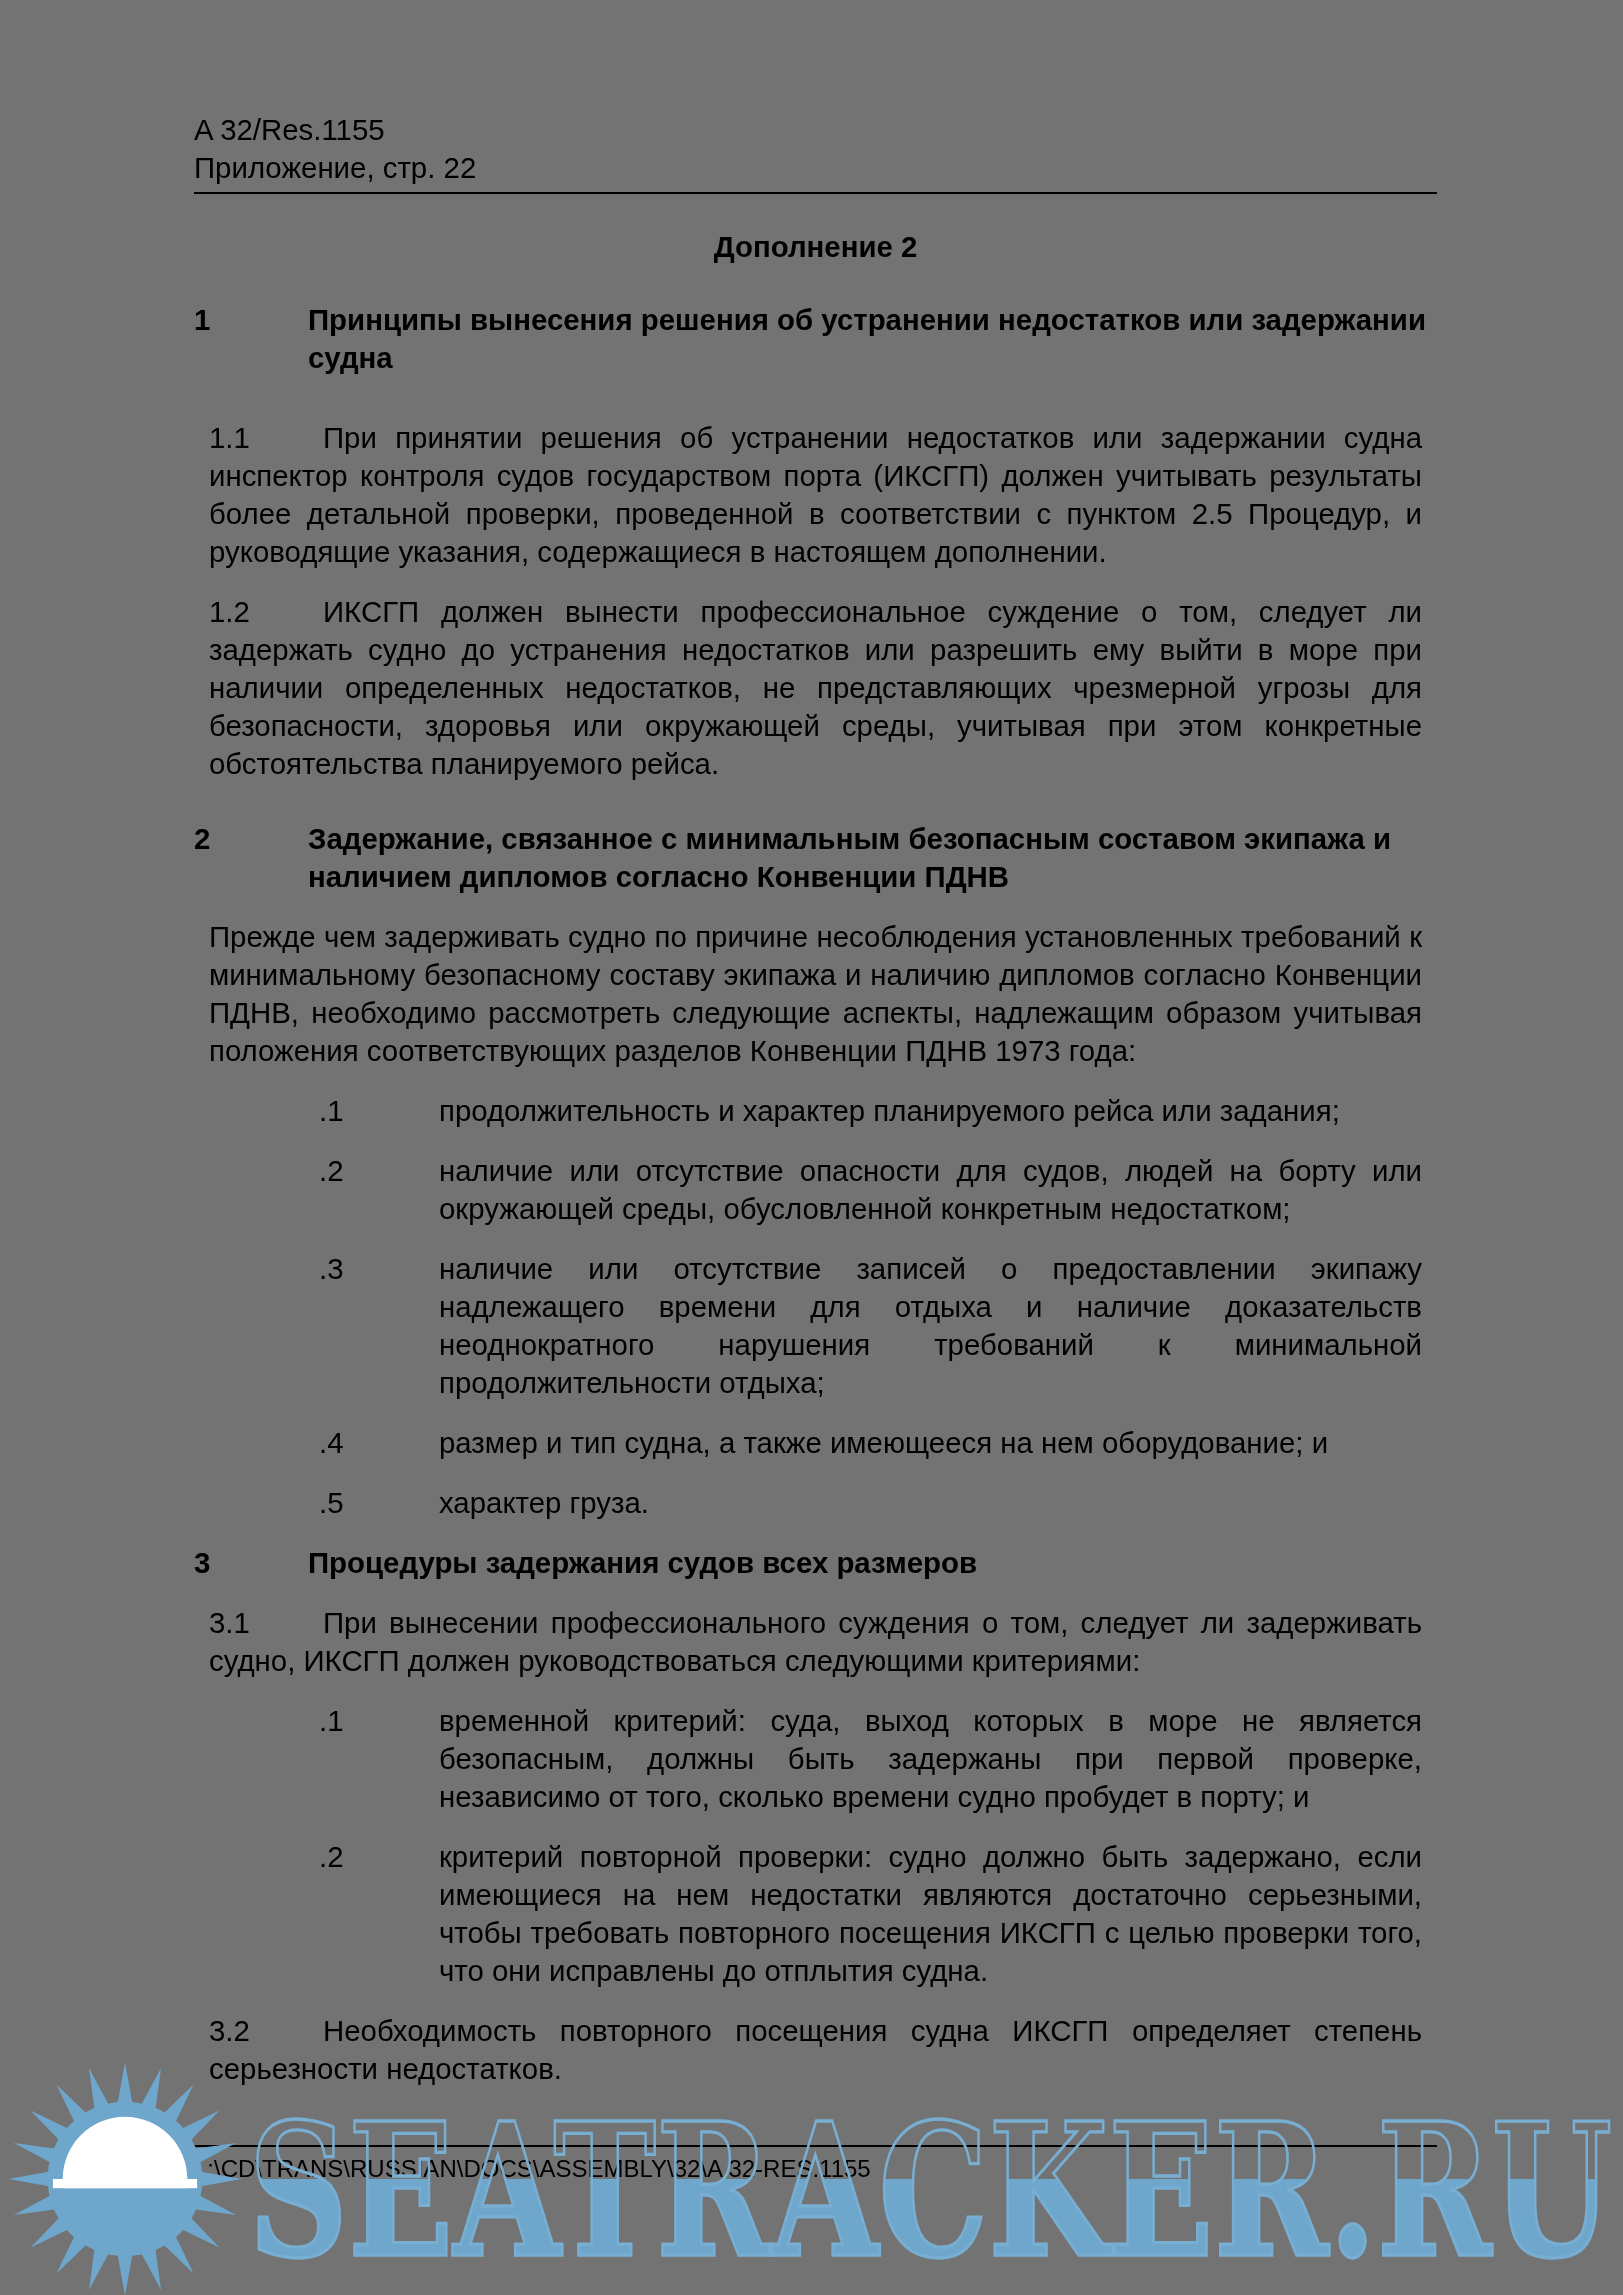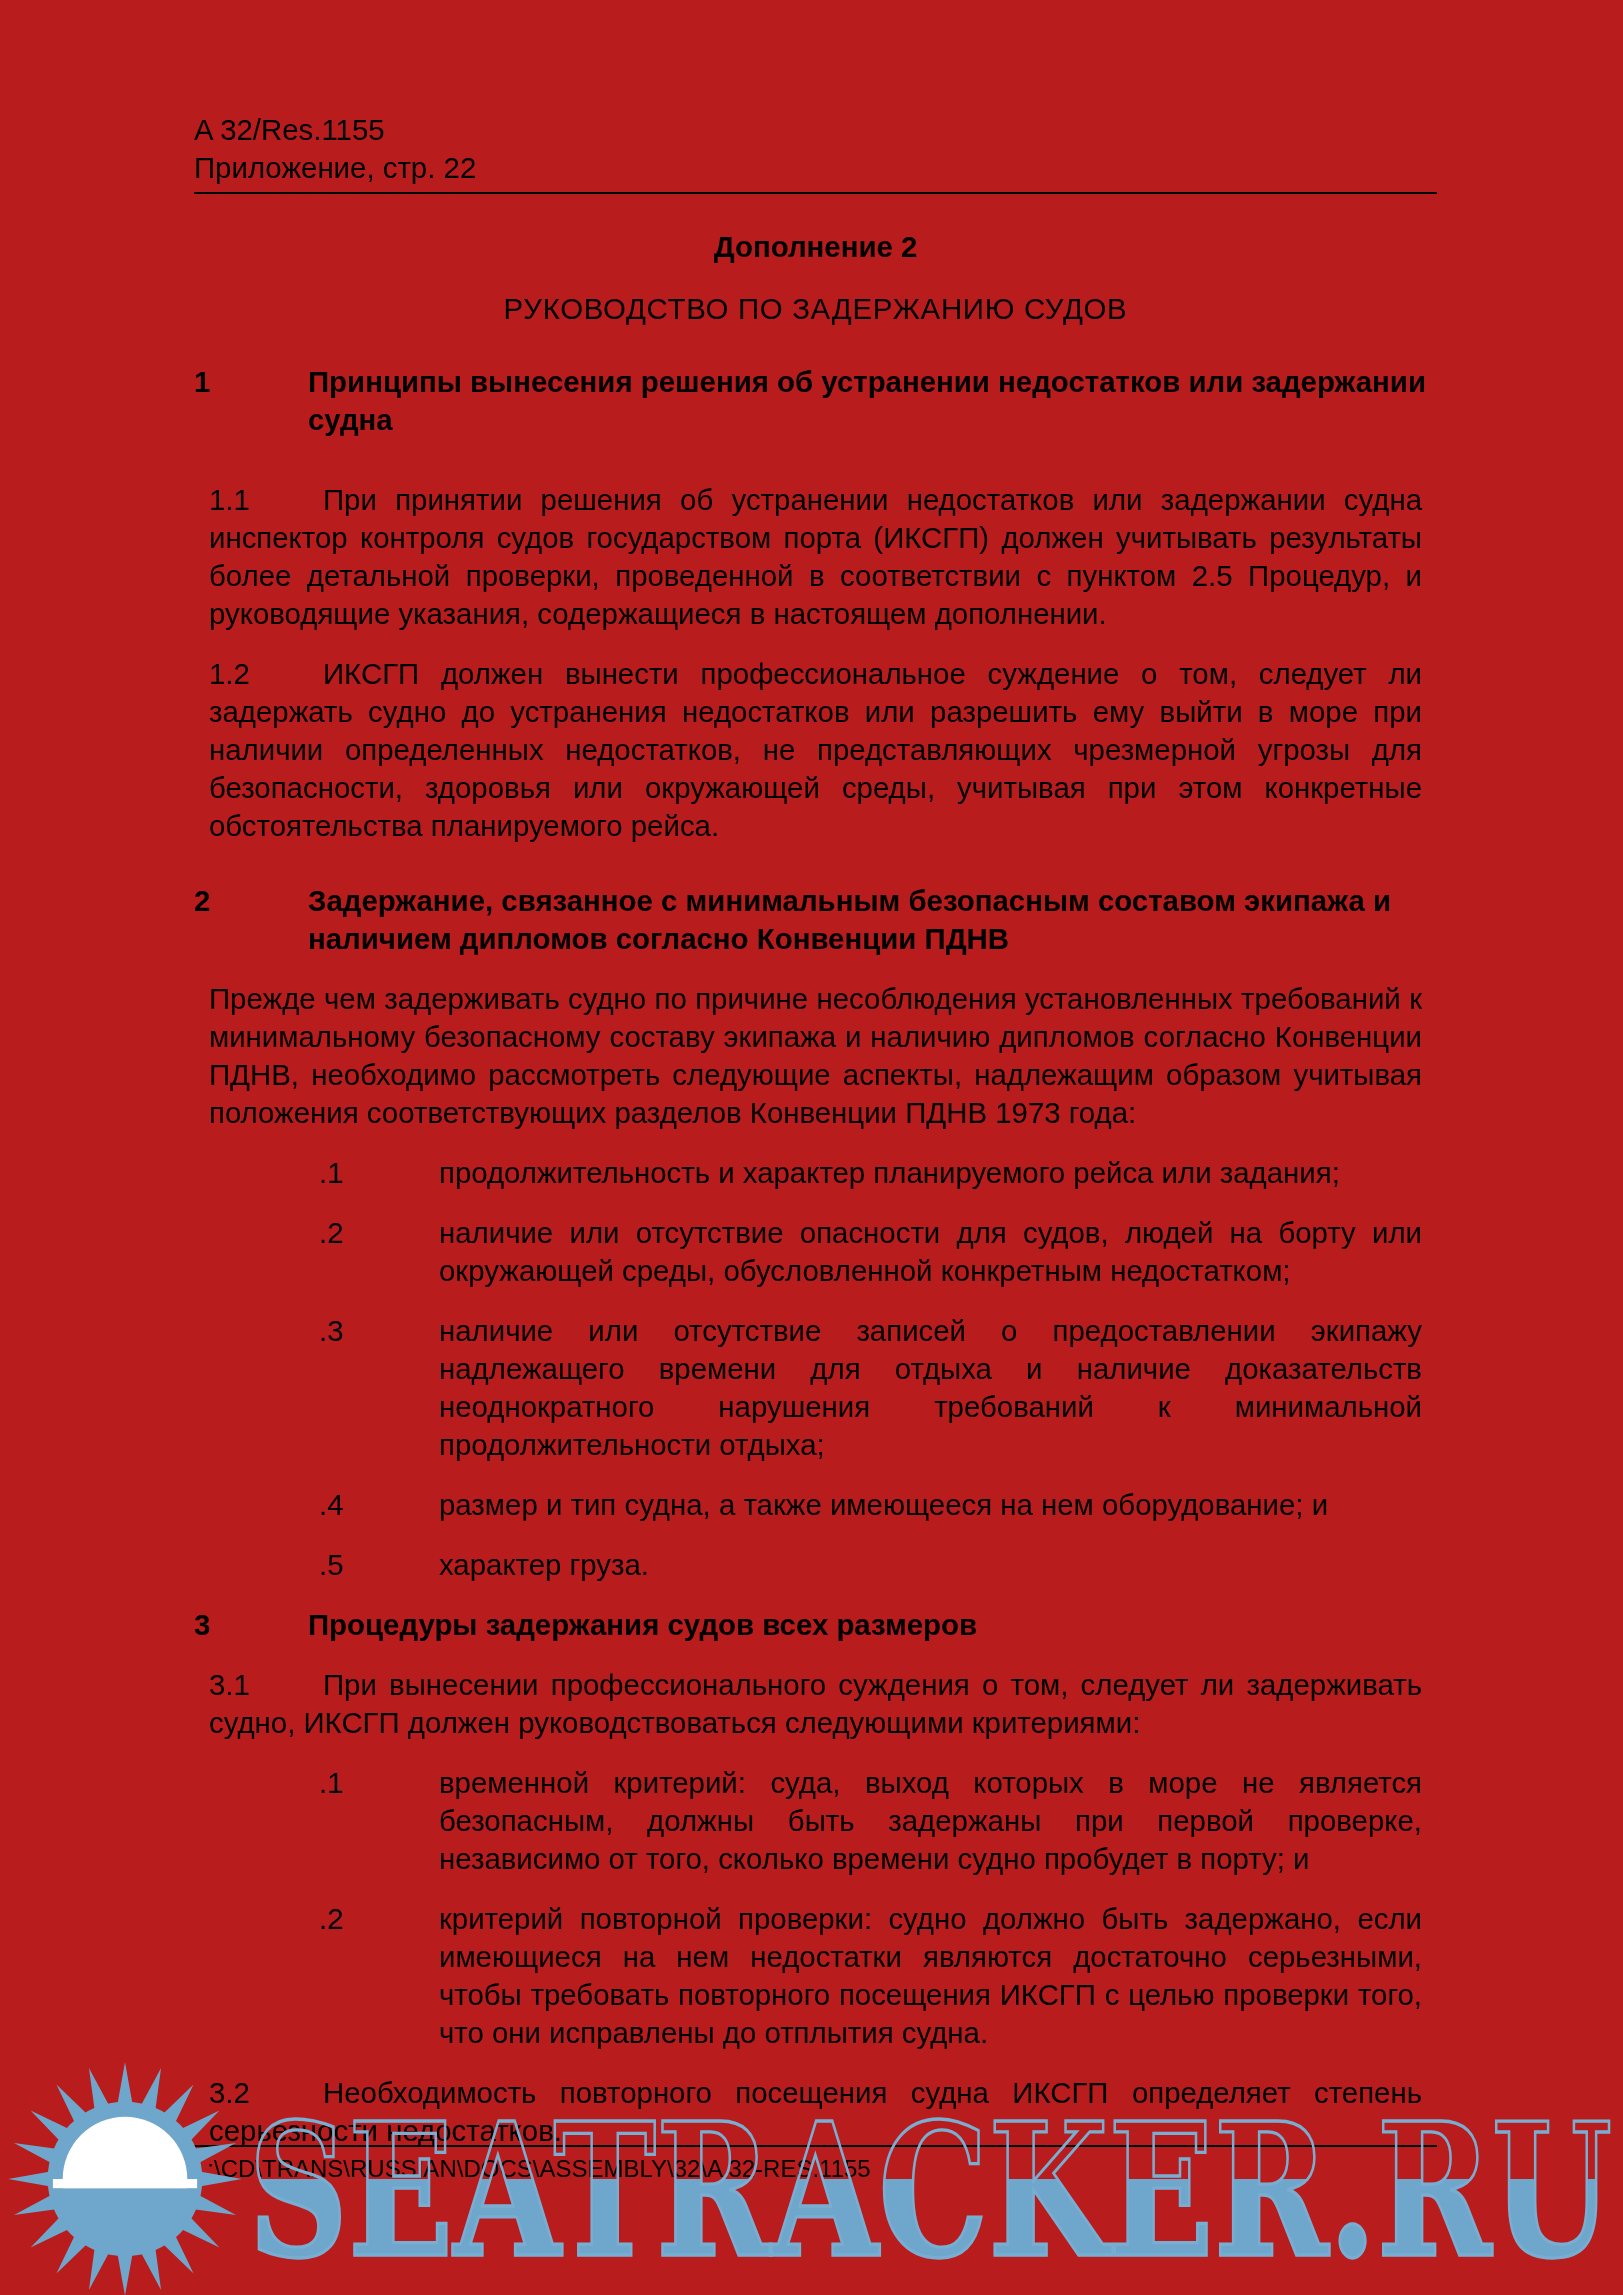--- a/index.html
+++ b/index.html
@@ -1,17 +1,17 @@
 <!DOCTYPE html>
 <html style="font-size:10.5px"><head>
 <meta charset="utf-8">
 <style>
   html,body { margin:0; padding:0; background:#ffffff; }
   .page {
-    position:relative; width:1623px; height:2295px; background:#b91c1c;
+    position:relative; width:1623px; height:2295px; background:#737373;
     overflow:hidden; color:#000;
     font-family:"Liberation Sans","DejaVu Sans",sans-serif;
     font-size:29.4px; line-height:38px;
   }
   .content { position:absolute; left:194px; top:111px; width:1243px; }
   .doc-header { border-bottom:2.6px solid #000; padding-bottom:5.2px; }
   .t-sup  { margin-top:34px; text-align:center; font-weight:bold; }
   .t-main { margin-top:23.6px; text-align:center; letter-spacing:0.7px; }
   .h-sec  { font-weight:bold; padding-left:114px; text-indent:-114px; }
   .num    { display:inline-block; width:114px; text-indent:0; }
@@ -37,21 +37,20 @@
 <div class="page">
 
   <div class="content">
 
     <header class="doc-header">
       <div>A 32/Res.1155</div>
       <div>Приложение, стр. 22</div>
     </header>
 
     <div class="t-sup">Дополнение 2</div>
-    <div class="t-main">РУКОВОДСТВО ПО ЗАДЕРЖАНИЮ СУДОВ</div>
 
     <div class="h-sec mt100"><span class="num">1</span><span>Принципы вынесения решения об устранении недостатков или задержании судна</span></div>
 
     <p class="para mt70"><span class="pnum">1.1</span><span>При принятии решения об устранении недостатков или задержании судна инспектор контроля судов государством порта (ИКСГП) должен учитывать результаты более детальной проверки, проведенной в соответствии с пунктом 2.5 Процедур, и руководящие указания, содержащиеся в настоящем дополнении.</span></p>
 
     <p class="para mt34"><span class="pnum">1.2</span><span>ИКСГП должен вынести профессиональное суждение о том, следует ли задержать судно до устранения недостатков или разрешить ему выйти в море при наличии определенных недостатков, не представляющих чрезмерной угрозы для безопасности, здоровья или окружающей среды, учитывая при этом конкретные обстоятельства планируемого рейса.</span></p>
 
     <div class="h-sec mt56"><span class="num">2</span><span>Задержание, связанное с минимальным безопасным составом экипажа и наличием дипломов согласно Конвенции ПДНВ</span></div>
 
     <p class="para mt38">Прежде чем задерживать судно по причине несоблюдения установленных требований к минимальному безопасному составу экипажа и наличию дипломов согласно Конвенции ПДНВ, необходимо рассмотреть следующие аспекты, надлежащим образом учитывая положения соответствующих разделов Конвенции ПДНВ 1973 года:</p>

